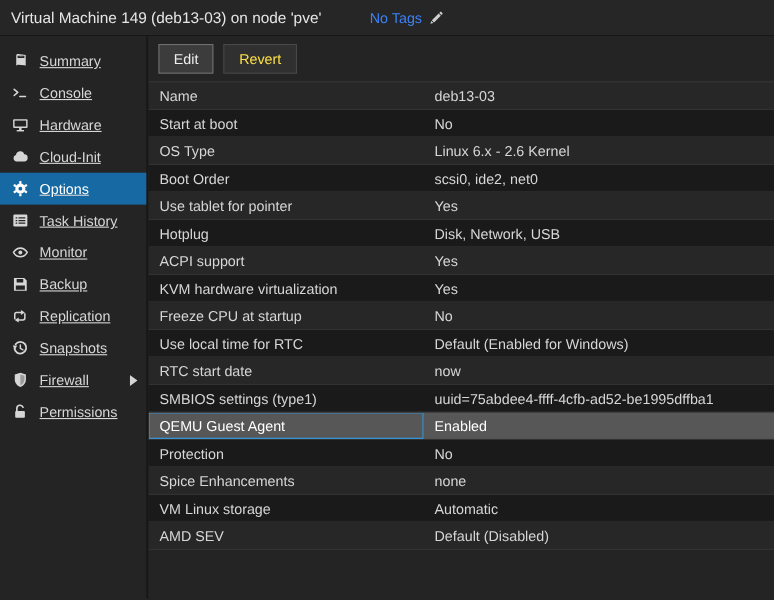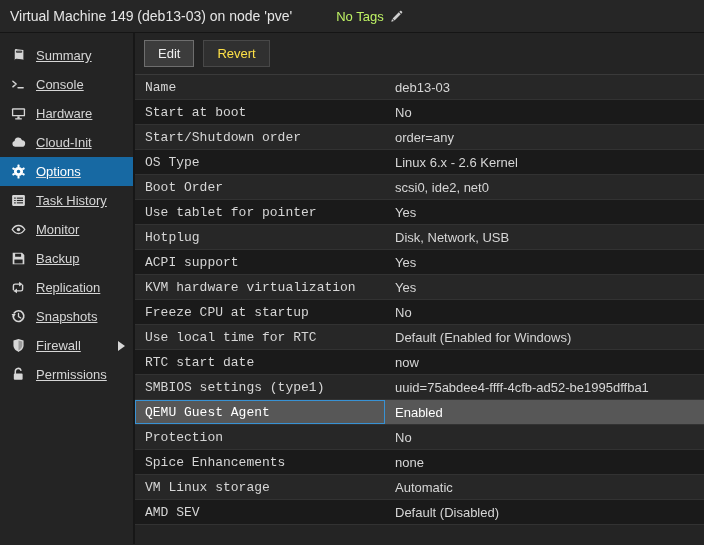--- a/index.html
+++ b/index.html
@@ -8,21 +8,21 @@
     font-family:"Liberation Sans","DejaVu Sans",sans-serif;
     font-size:13px; color:#d6d6d6; background:#242424;
   }
   
   .header {
     height:33px; background:#262626; border-bottom:1px solid #151515;
     display:flex; align-items:center; padding:0 10px;
   }
   .page-title { color:#e6e6e6; font-size:14px; white-space:nowrap; }
   .tags-edit {
-    margin-left:44px; color:#bef264; display:flex; align-items:center;
+    margin-left:44px; color:#3b82f6; display:flex; align-items:center;
     gap:6px; cursor:pointer; white-space:nowrap;
   }
   .tags-edit svg { display:block; }
   
   .layout { display:flex; height:511px; }
   .sidebar {
     flex:0 0 135px; width:135px; background:#242424;
     border-right:2px solid #171717; padding-top:8px;text-decoration:underline;
   }
   .nav-item {
@@ -52,21 +52,21 @@
     display:flex; height:25px; align-items:stretch;
     border-bottom:1px solid #323232;
   }
   .row:nth-child(odd)  { background:#272727; }
   .row:nth-child(even) { background:#1a1a1a; }
   .row.selected { background:#575757 !important; color:#ffffff; }
   .cell {
     display:flex; align-items:center; padding:0 10px;
     white-space:nowrap; overflow:hidden;
   }
-  .cell.name  { flex:0 0 250px; width:250px;font-family:Liberation Mono, monospace; }
+  .cell.name  { flex:0 0 250px; width:250px; }
   .cell.value { flex:1; min-width:0; }
   .row.selected .cell.name { box-shadow: inset 0 0 0 1px #3892d4; }
 </style>
 </head>
 <body>
 
 <div class="header">
   <span class="page-title">Virtual Machine 149 (deb13-03) on node 'pve'</span>
   <span class="tags-edit">
     <span>No Tags</span>
@@ -233,24 +233,20 @@
     <div class="grid" id="grid">
         <div class="row">
     <div class="cell name">Name</div>
     <div class="cell value">deb13-03</div>
   </div>
         <div class="row">
     <div class="cell name">Start at boot</div>
     <div class="cell value">No</div>
   </div>
         <div class="row">
-    <div class="cell name">Start/Shutdown order</div>
-    <div class="cell value">order=any</div>
-  </div>
-        <div class="row">
     <div class="cell name">OS Type</div>
     <div class="cell value">Linux 6.x - 2.6 Kernel</div>
   </div>
         <div class="row">
     <div class="cell name">Boot Order</div>
     <div class="cell value">scsi0, ide2, net0</div>
   </div>
         <div class="row">
     <div class="cell name">Use tablet for pointer</div>
     <div class="cell value">Yes</div>

